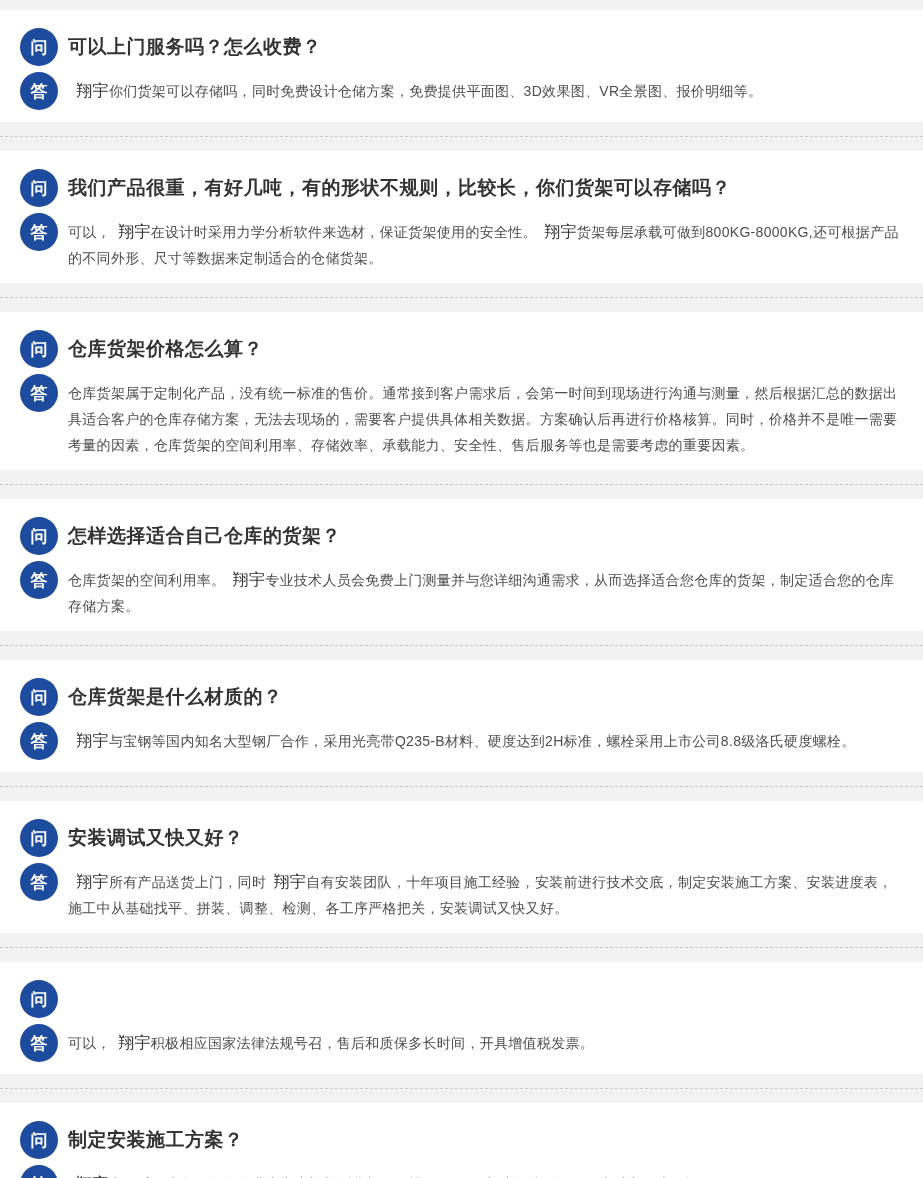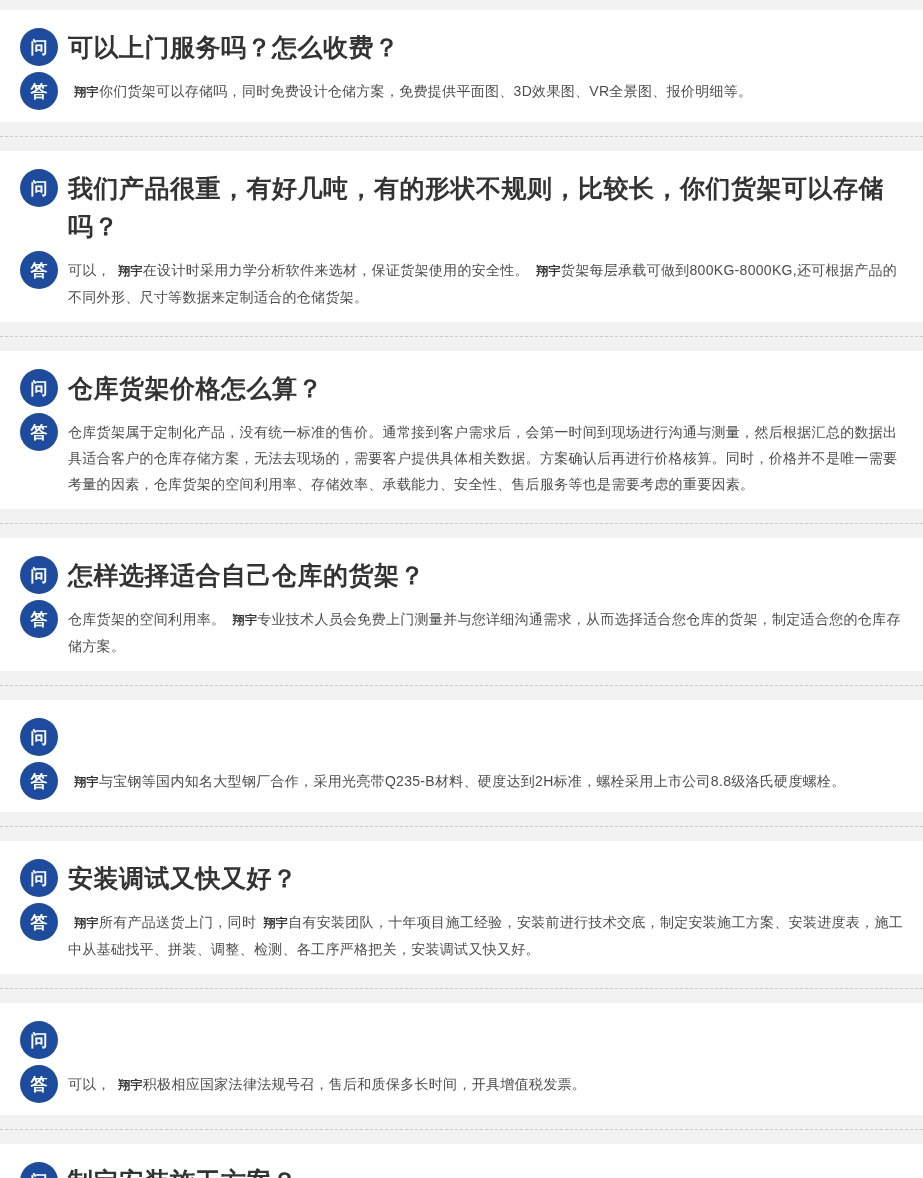--- a/index.html
+++ b/index.html
@@ -43,40 +43,40 @@
     color: #ffffff;
     font-size: 17px;
     font-weight: bold;
     display: flex;
     align-items: center;
     justify-content: center;
     user-select: none;
   }
   .question-title {
     margin: 0 0 0 10px;
-    font-size: 25px;
+    font-size: 19px;
     font-weight: bold;
     color: var(--title-color);
     line-height: 38px;
     letter-spacing: 0.5px;
   }
   .answer-row {
     margin-top: 6px;
   }
   .answer-text {
     margin: 0 0 0 10px;
     padding-top: 6px;
     font-size: 14px;
     line-height: 26px;
     color: var(--body-color);
     letter-spacing: 0.3px;
   }
   .answer-text .brand {
-    font-weight: bold;
-    font-size: 12px;
+    font-weight: normal;
+    font-size: 16px;
     color: var(--brand-color);
   }
   .divider {
     border: 0;
     border-top: 1px dashed var(--divider-color);
     margin: 14px 0;
     height: 0;
   }
 </style>
 </head>
@@ -128,20 +128,21 @@
     <div class="qa-row answer-row">
       <span class="badge">答</span>
       <p class="answer-text"><span class="plain">仓库货架的空间利用率。 </span><span class="brand">翔宇</span><span class="plain">专业技术人员会免费上门测量并与您详细沟通需求，从而选择适合您仓库的货架，制定适合您的仓库存储方案。</span></p>
     </div>
   </section>
   <div class="divider"></div>
 
   <section class="faq-card">
     <div class="qa-row question-row">
       <span class="badge">问</span>
+      <h3 class="question-title">仓库货架是什么材质的？</h3>
     </div>
     <div class="qa-row answer-row">
       <span class="badge">答</span>
       <p class="answer-text"><span class="brand"> 翔宇</span><span class="plain">与宝钢等国内知名大型钢厂合作，采用光亮带Q235-B材料、硬度达到2H标准，螺栓采用上市公司8.8级洛氏硬度螺栓。</span></p>
     </div>
   </section>
   <div class="divider"></div>
 
   <section class="faq-card">
     <div class="qa-row question-row">

